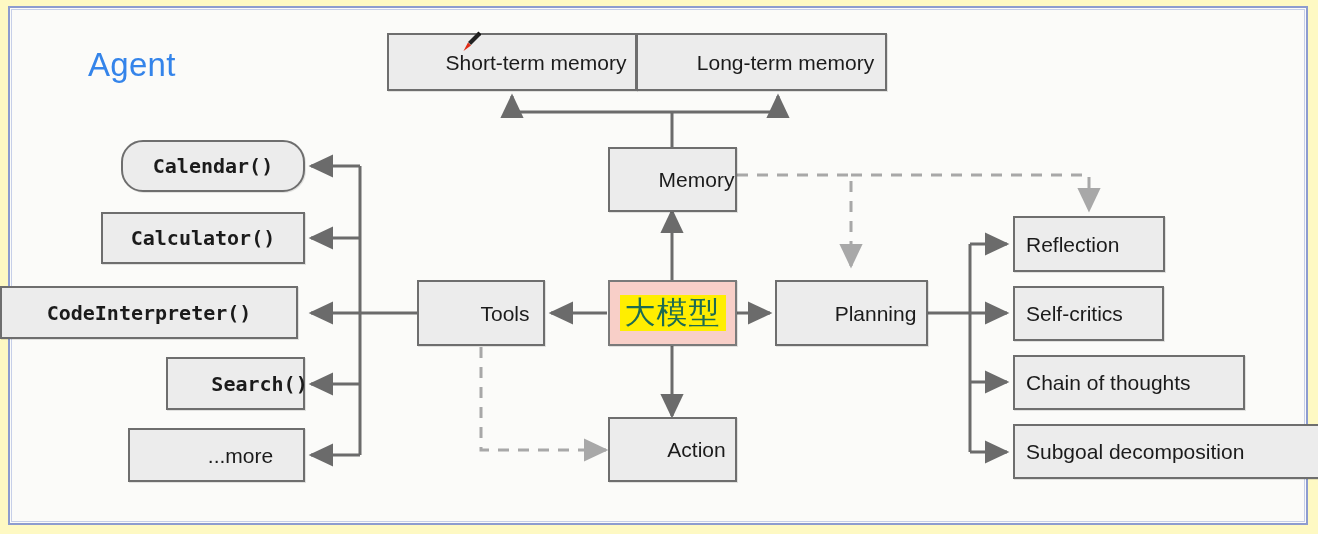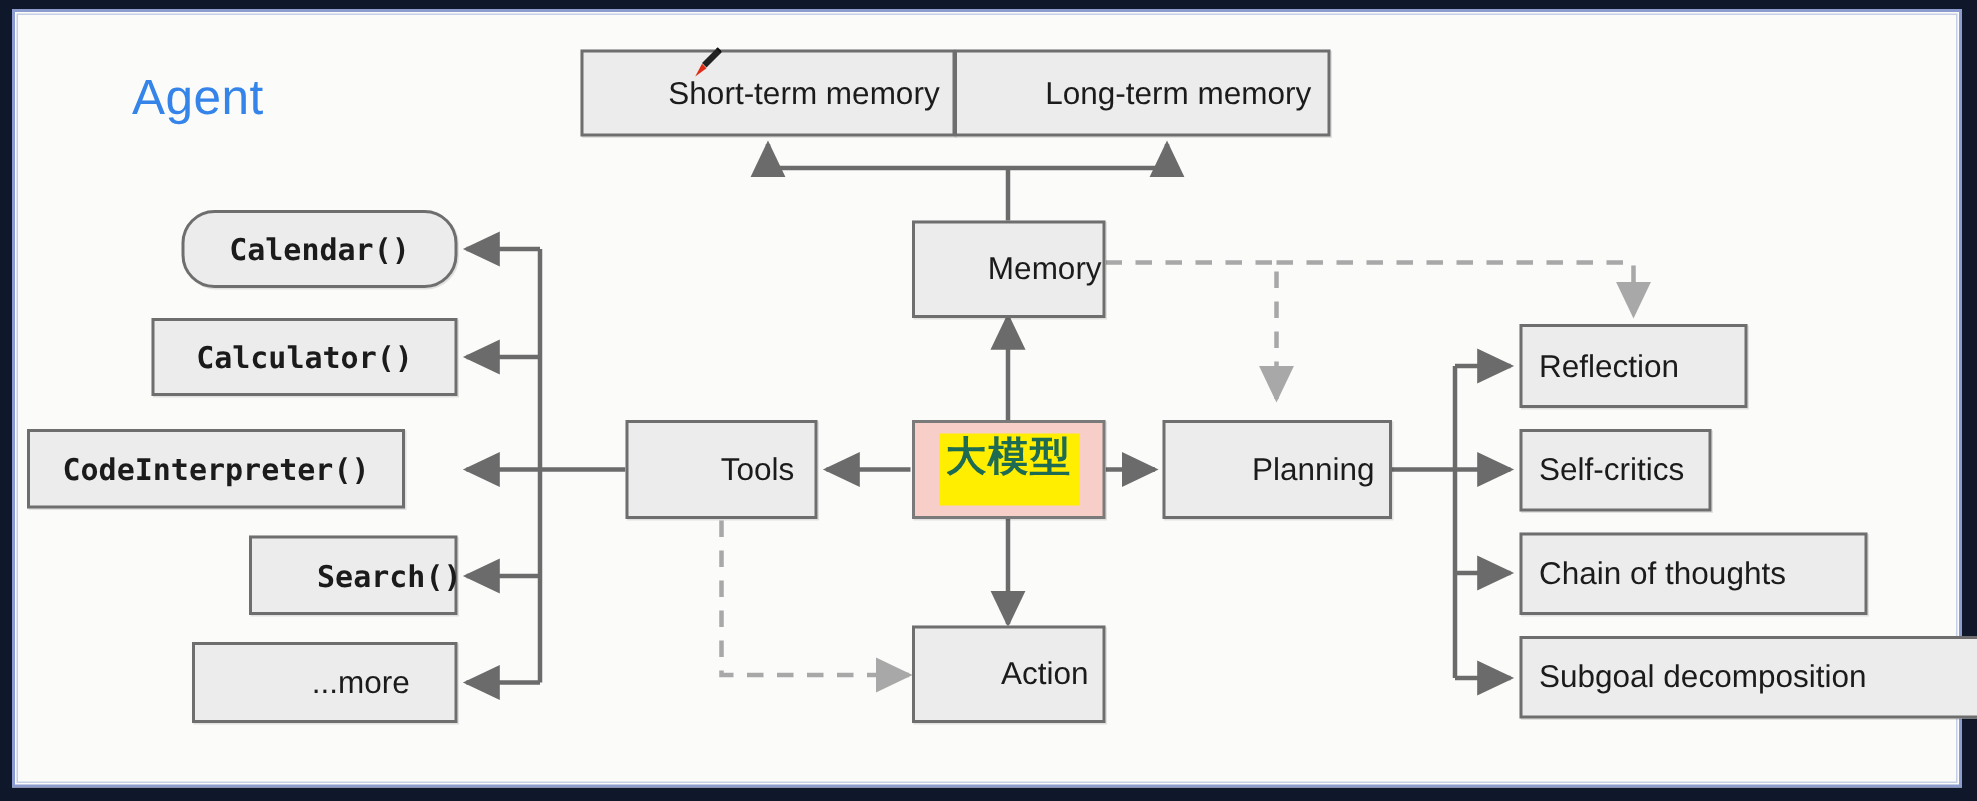--- a/index.html
+++ b/index.html
@@ -6,21 +6,21 @@
   html, body {
     margin: 0;
     padding: 0;
     background: #ffffff;
     font-family: "Liberation Sans", sans-serif;
   }
   #canvas {
     position: relative;
     width: 1318px;
     height: 534px;
-    background: #0f172a;
+    background: #fef9c3;
     overflow: hidden;
   }
   
   #frame {
     position: absolute;
     left: 8px;
     top: 6px;
     width: 1300px;
     height: 519px;
     border: 2px solid #8d9ccf;
@@ -62,24 +62,24 @@
   }
   .node.llm {
     background: #f8cfc8;
     border-color: #7a7a7a;
     justify-content: center;
   }
   .llm-text {
     background: #ffee00;
     color: #1d6b52;
     font-family: "DejaVu Sans", sans-serif;
-    font-weight: bold;
-    font-size: 27px;
+    font-weight: normal;
+    font-size: 31px;
     letter-spacing: 1px;
-    padding: 2px 5px 19px 5px;
+    padding: 2px 5px 3px 5px;
     line-height: 1;
   }
 
   
   #agent-title {
     position: absolute;
     left: 88px;
     top: 46px;
     font-size: 33px;
     color: #3484ea;
@@ -204,29 +204,29 @@
   </div>
 
   <div class="node center" style="left:775px; top:280px; width:153px; height:66px;">Planning</div>
 
   <div class="node center" style="left:608px; top:417px; width:129px; height:65px;">Action</div>
 
   <div class="node mono" style="left:121px; top:140px; width:184px; height:52px;border-radius:22px;">Calendar()</div>
 
   <div class="node mono" style="left:101px; top:212px; width:204px; height:52px;">Calculator()</div>
 
-  <div class="node mono" style="left:18px; top:286px; width:252px; height:53px;">CodeInterpreter()</div>
+  <div class="node mono" style="left:0; top:286px; width:298px; height:53px;">CodeInterpreter()</div>
 
   <div class="node mono" style="left:166px; top:357px; width:139px; height:53px;padding-left:48px;">Search()</div>
 
   <div class="node center" style="left:128px; top:428px; width:177px; height:54px;">...more</div>
 
   <div class="node lefttext" style="left:1013px; top:216px; width:152px; height:56px;">Reflection</div>
 
-  <div class="node lefttext" style="left:1013px; top:286px; width:128px; height:55px;">Self-critics</div>
+  <div class="node lefttext" style="left:1013px; top:286px; width:151px; height:55px;">Self-critics</div>
 
   <div class="node lefttext" style="left:1013px; top:355px; width:232px; height:55px;">Chain of thoughts</div>
 
   <div class="node lefttext" style="left:1013px; top:424px; width:316px; height:55px;">Subgoal decomposition</div>
 
   <svg id="pen-cursor" viewBox="0 0 26 26" xmlns="http://www.w3.org/2000/svg">
     <path d="M23,2 L13,12 L16,15 L26,5 z" fill="#222222"></path>
     <path d="M13,12.5 L16,15.5 L8.5,21 z" fill="#e02b16"></path>
     <path d="M23,2 L26,5" stroke="#111111" stroke-width="1.4"></path>
   </svg>

